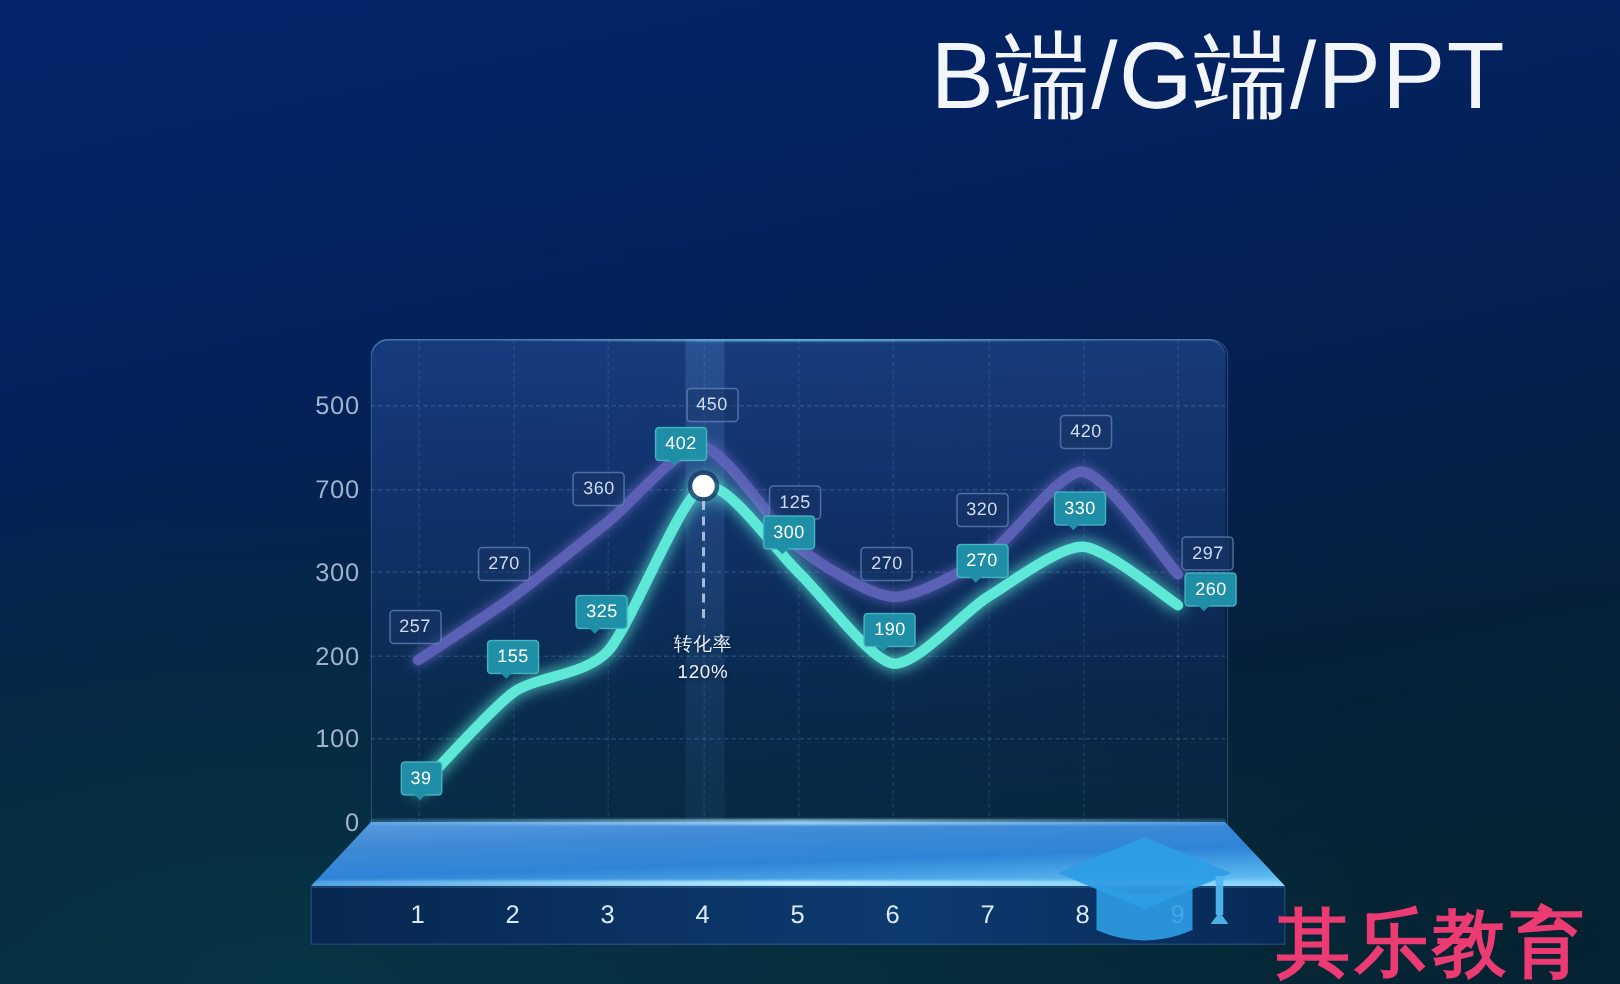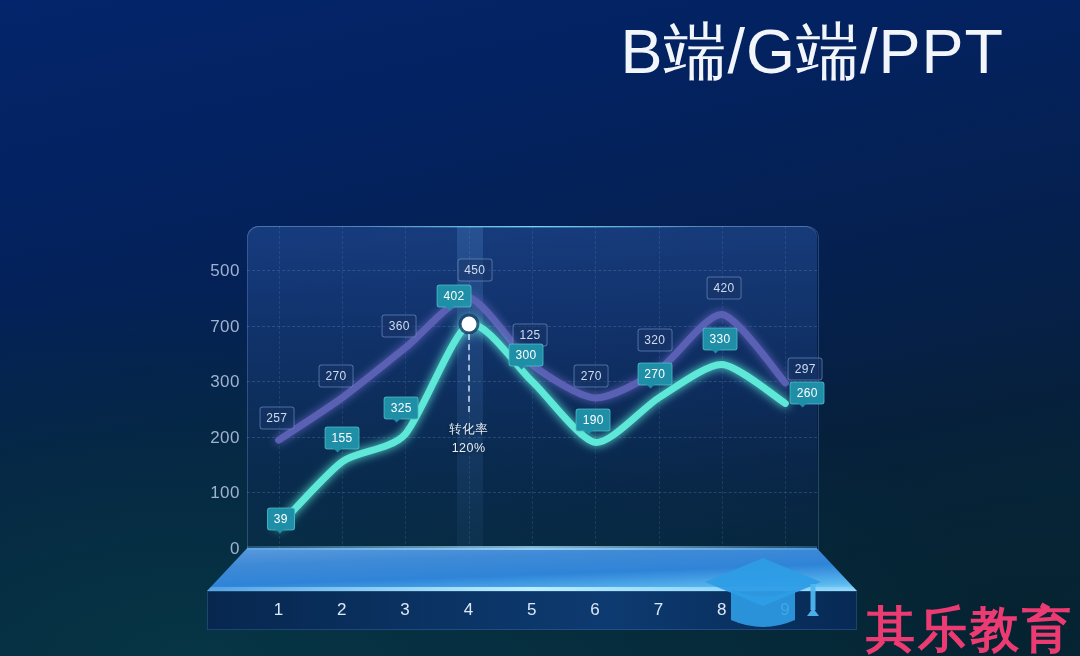--- a/index.html
+++ b/index.html
@@ -126,21 +126,21 @@
     background:linear-gradient(90deg,#07274f 0%,#0b3465 38%,#0d3a70 62%,#072a55 100%);
     border:1px solid rgba(110,165,225,.22);
     box-sizing:border-box;
   }
   .x-tick{
     position:absolute;top:600px;transform:translateX(-50%);
     font-size:17px;color:#dbe9f7;letter-spacing:.5px;
   }
 
   
-  .wm{position:absolute;right:6px;bottom:2px;text-align:right;margin-left:36px;}
+  .wm{position:absolute;right:21px;bottom:2px;text-align:right;margin-left:36px;}
   .wm-cn{
     font-size:49px;line-height:1;font-weight:bold;color:#ec3b72;
     letter-spacing:3px;
   }
   .wm-url{
     margin-top:2px;font-size:26px;line-height:1;font-weight:bold;
     color:#9b9b9b;letter-spacing:.5px;
   }
   .cap{
     position:absolute;left:703px;top:556px;width:120px;height:80px;

